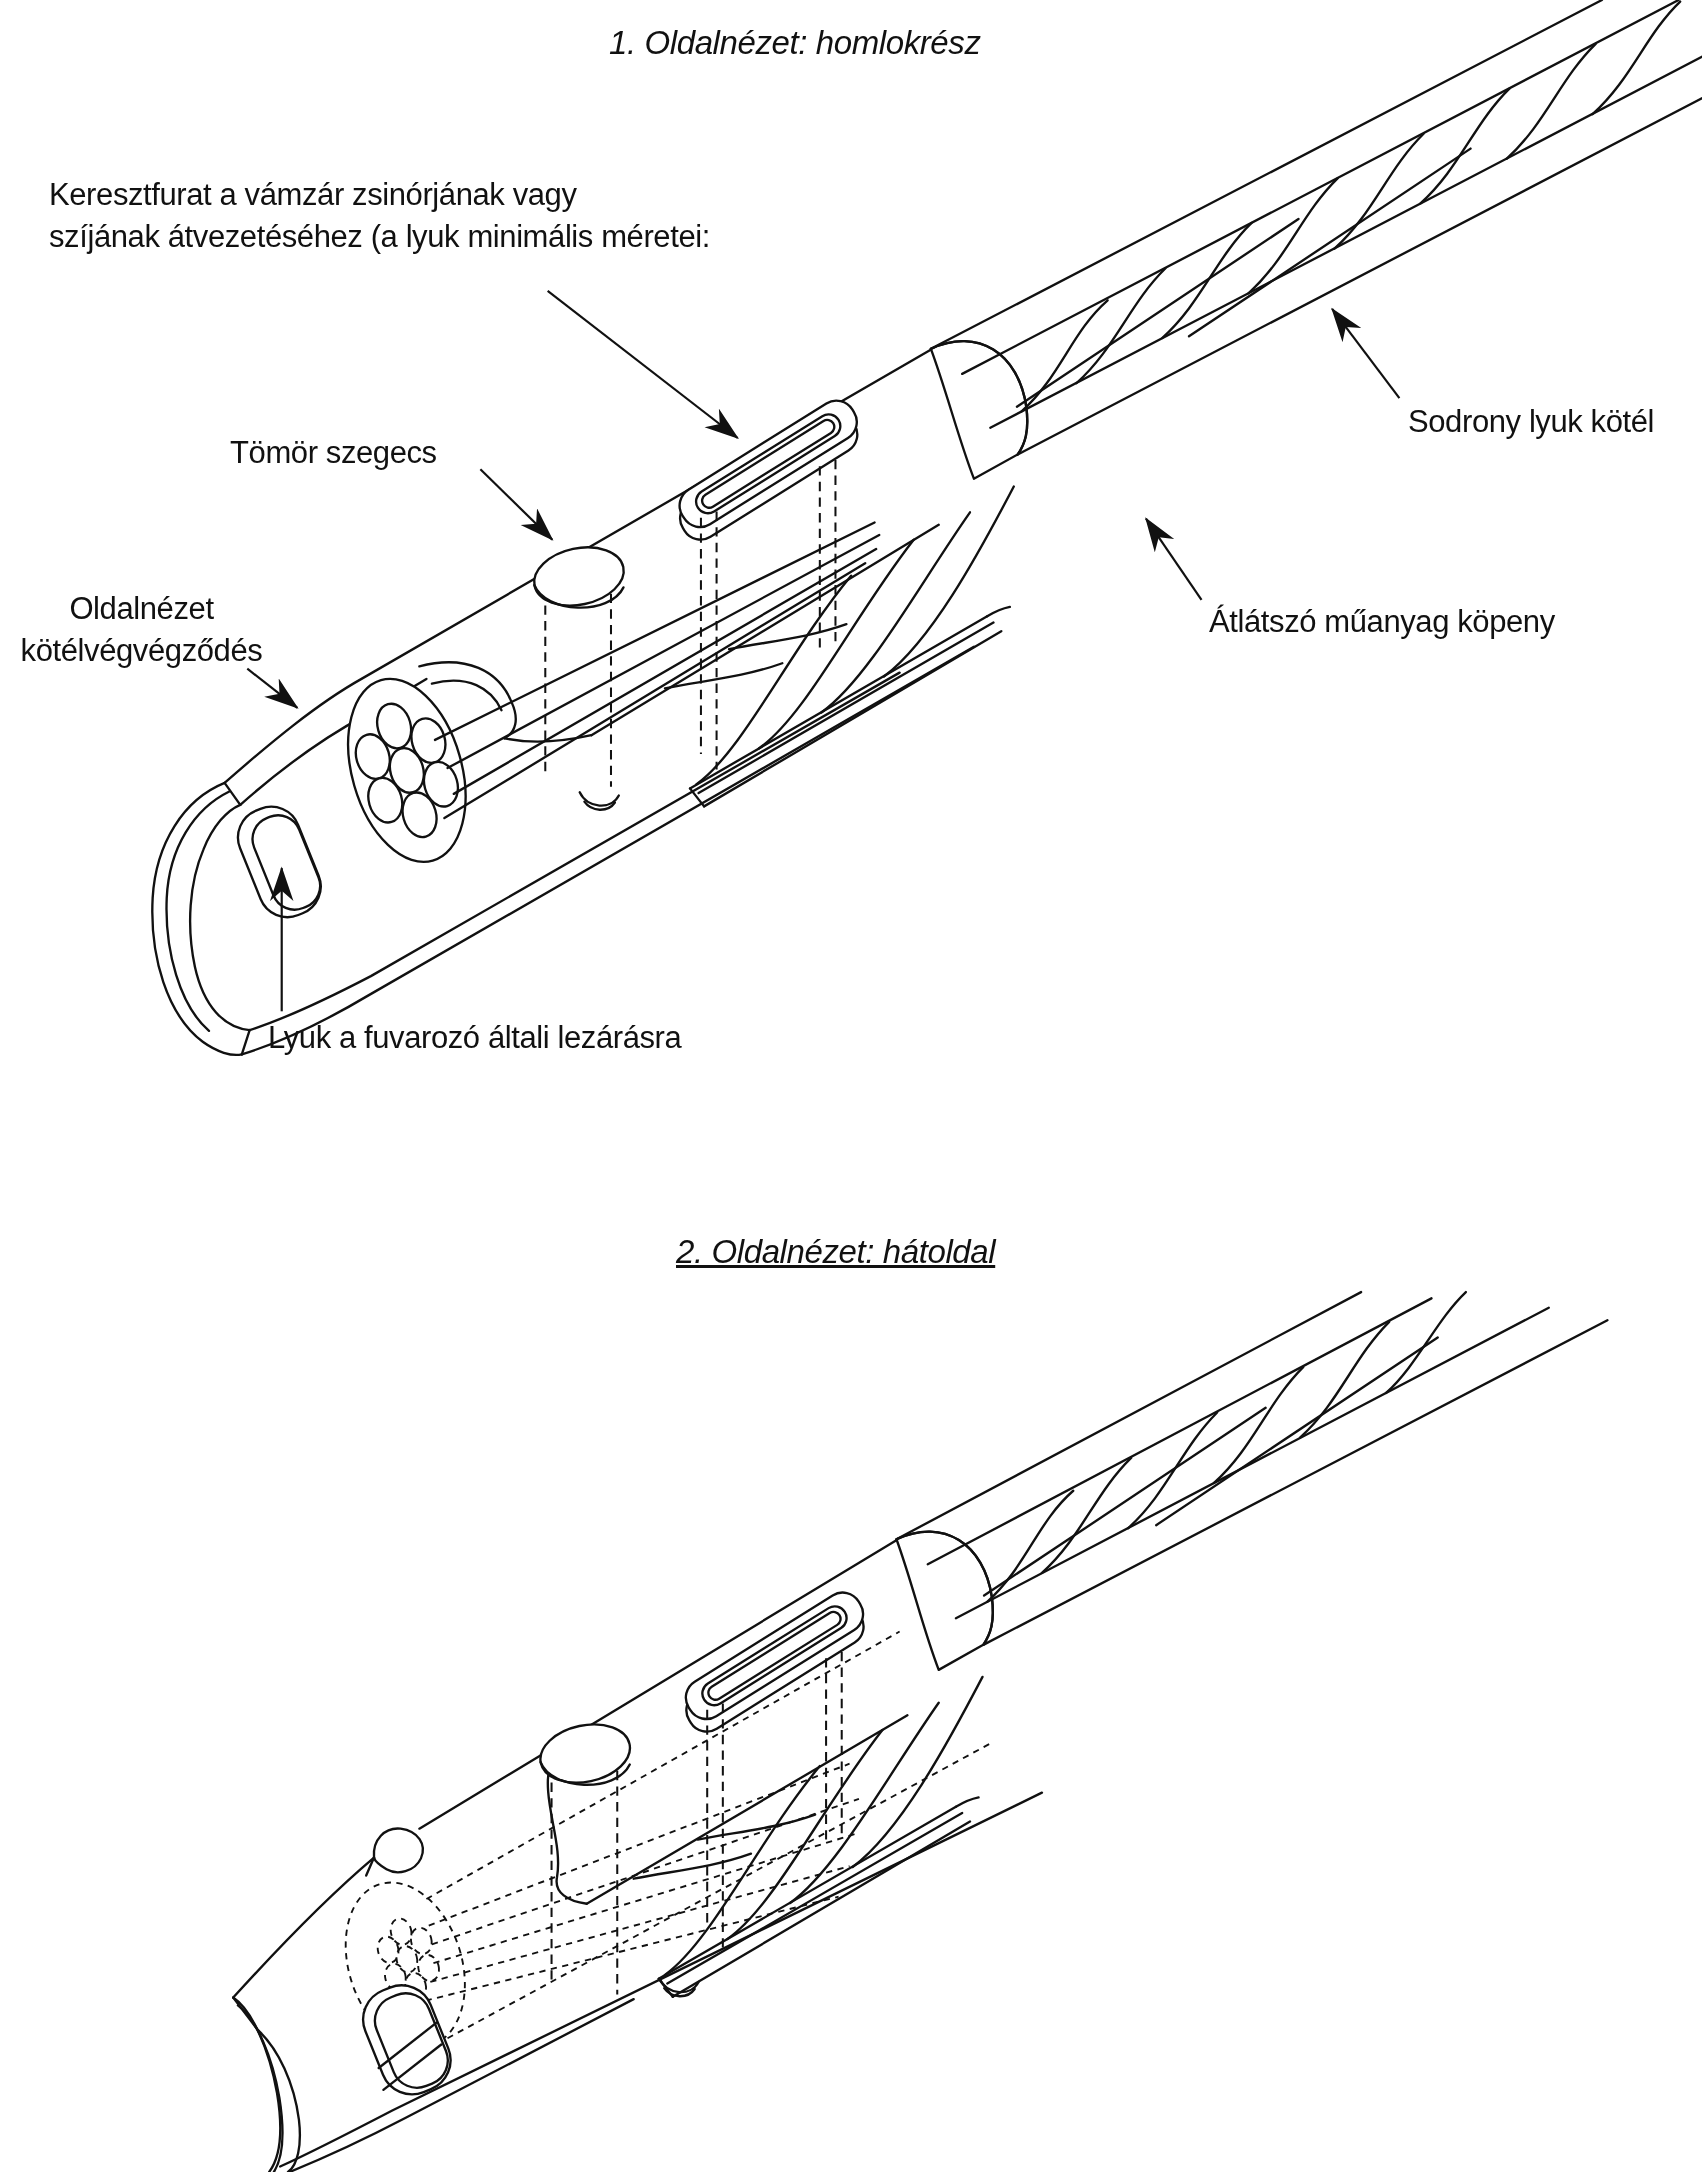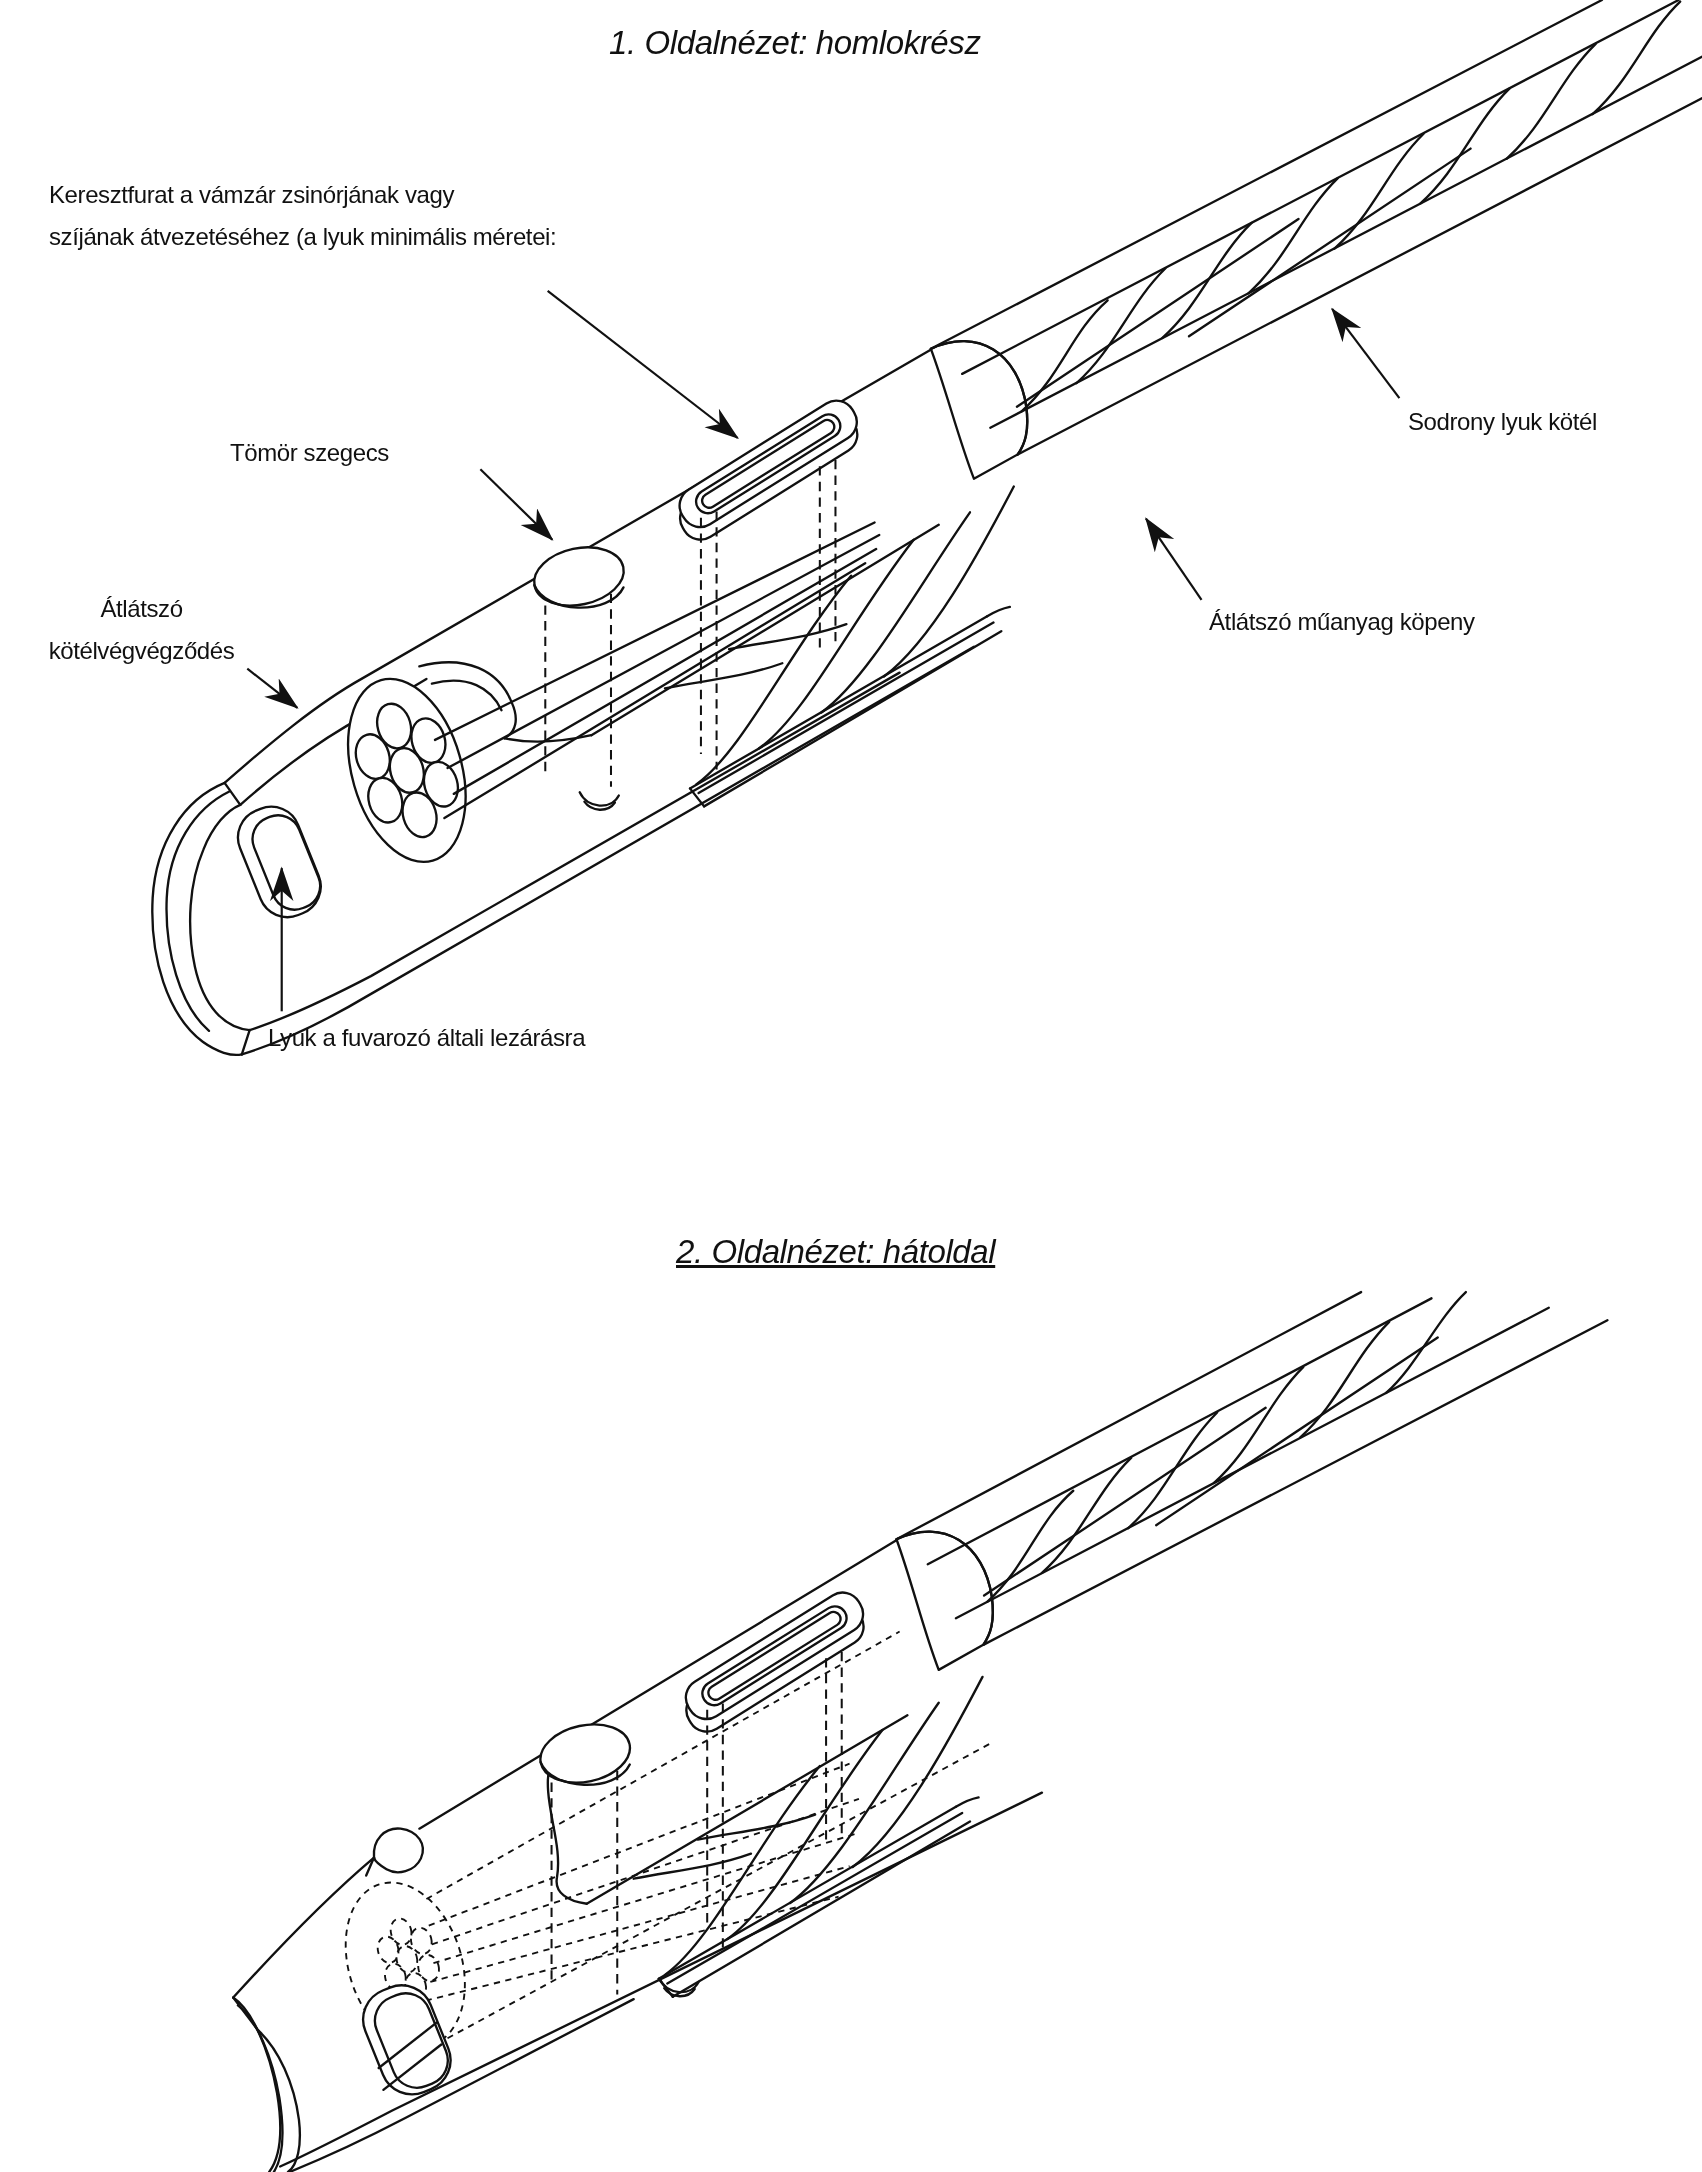--- a/index.html
+++ b/index.html
@@ -1,19 +1,19 @@
 <!DOCTYPE html>
 <html style="font-size:12.5px"><head>
 <meta charset="utf-8">
 <style>
   html,body{margin:0;padding:0;background:#ffffff;}
   body{width:1703px;height:2172px;position:relative;font-family:"Liberation Sans","DejaVu Sans",sans-serif;color:#111;}
   #stage{position:absolute;inset:0;width:1703px;height:2172px;}
   svg{position:absolute;left:0;top:0;}
-  .lbl{position:absolute;font-size:24px;line-height:42px;letter-spacing:-0.4px;white-space:nowrap;color:#111;}
+  .lbl{position:absolute;font-size:31px;line-height:42px;letter-spacing:-0.4px;white-space:nowrap;color:#111;}
   .title{position:absolute;font-size:33px;font-style:italic;letter-spacing:-0.4px;white-space:nowrap;color:#111;}
   .center{text-align:center;}
   
   .s  {fill:none;stroke:#111;stroke-width:3;stroke-linecap:round;stroke-linejoin:round;}
   .sw {fill:#fff;stroke:#111;stroke-width:3;stroke-linejoin:round;}
   .d  {fill:none;stroke:#111;stroke-width:2.6;stroke-dasharray:12 8;}
   .dd {fill:none;stroke:#111;stroke-width:2.4;stroke-dasharray:8 7;}
   .ar {fill:none;stroke:#111;stroke-width:2.8;}
 </style>
 </head>
@@ -266,21 +266,21 @@
 <div class="title" style="left:609px;top:0px;margin-top:24px;">1. Oldalnézet: homlokrész</div>
 
 <div class="lbl" style="left:49px;top:174px;">
   <div>Keresztfurat a vámzár zsinórjának vagy</div>
   <div>szíjának átvezetéséhez (a lyuk minimális méretei:</div>
 </div>
 
 <div class="lbl" style="left:230px;top:432px;">Tömör szegecs</div>
 
 <div class="lbl center" style="left:0px;top:588px;width:283px;">
-  <div>Átlátszó</div>
+  <div>Oldalnézet</div>
   <div>kötélvégvégződés</div>
 </div>
 
 <div class="lbl" style="left:1408px;top:401px;">Sodrony lyuk kötél</div>
 
 <div class="lbl" style="left:1209px;top:601px;">Átlátszó műanyag köpeny</div>
 
 <div class="lbl" style="left:268px;top:1017px;">Lyuk a fuvarozó általi lezárásra</div>
 
 <div class="title" style="left:676px;top:1233px;text-decoration:underline;">2. Oldalnézet: hátoldal</div>

